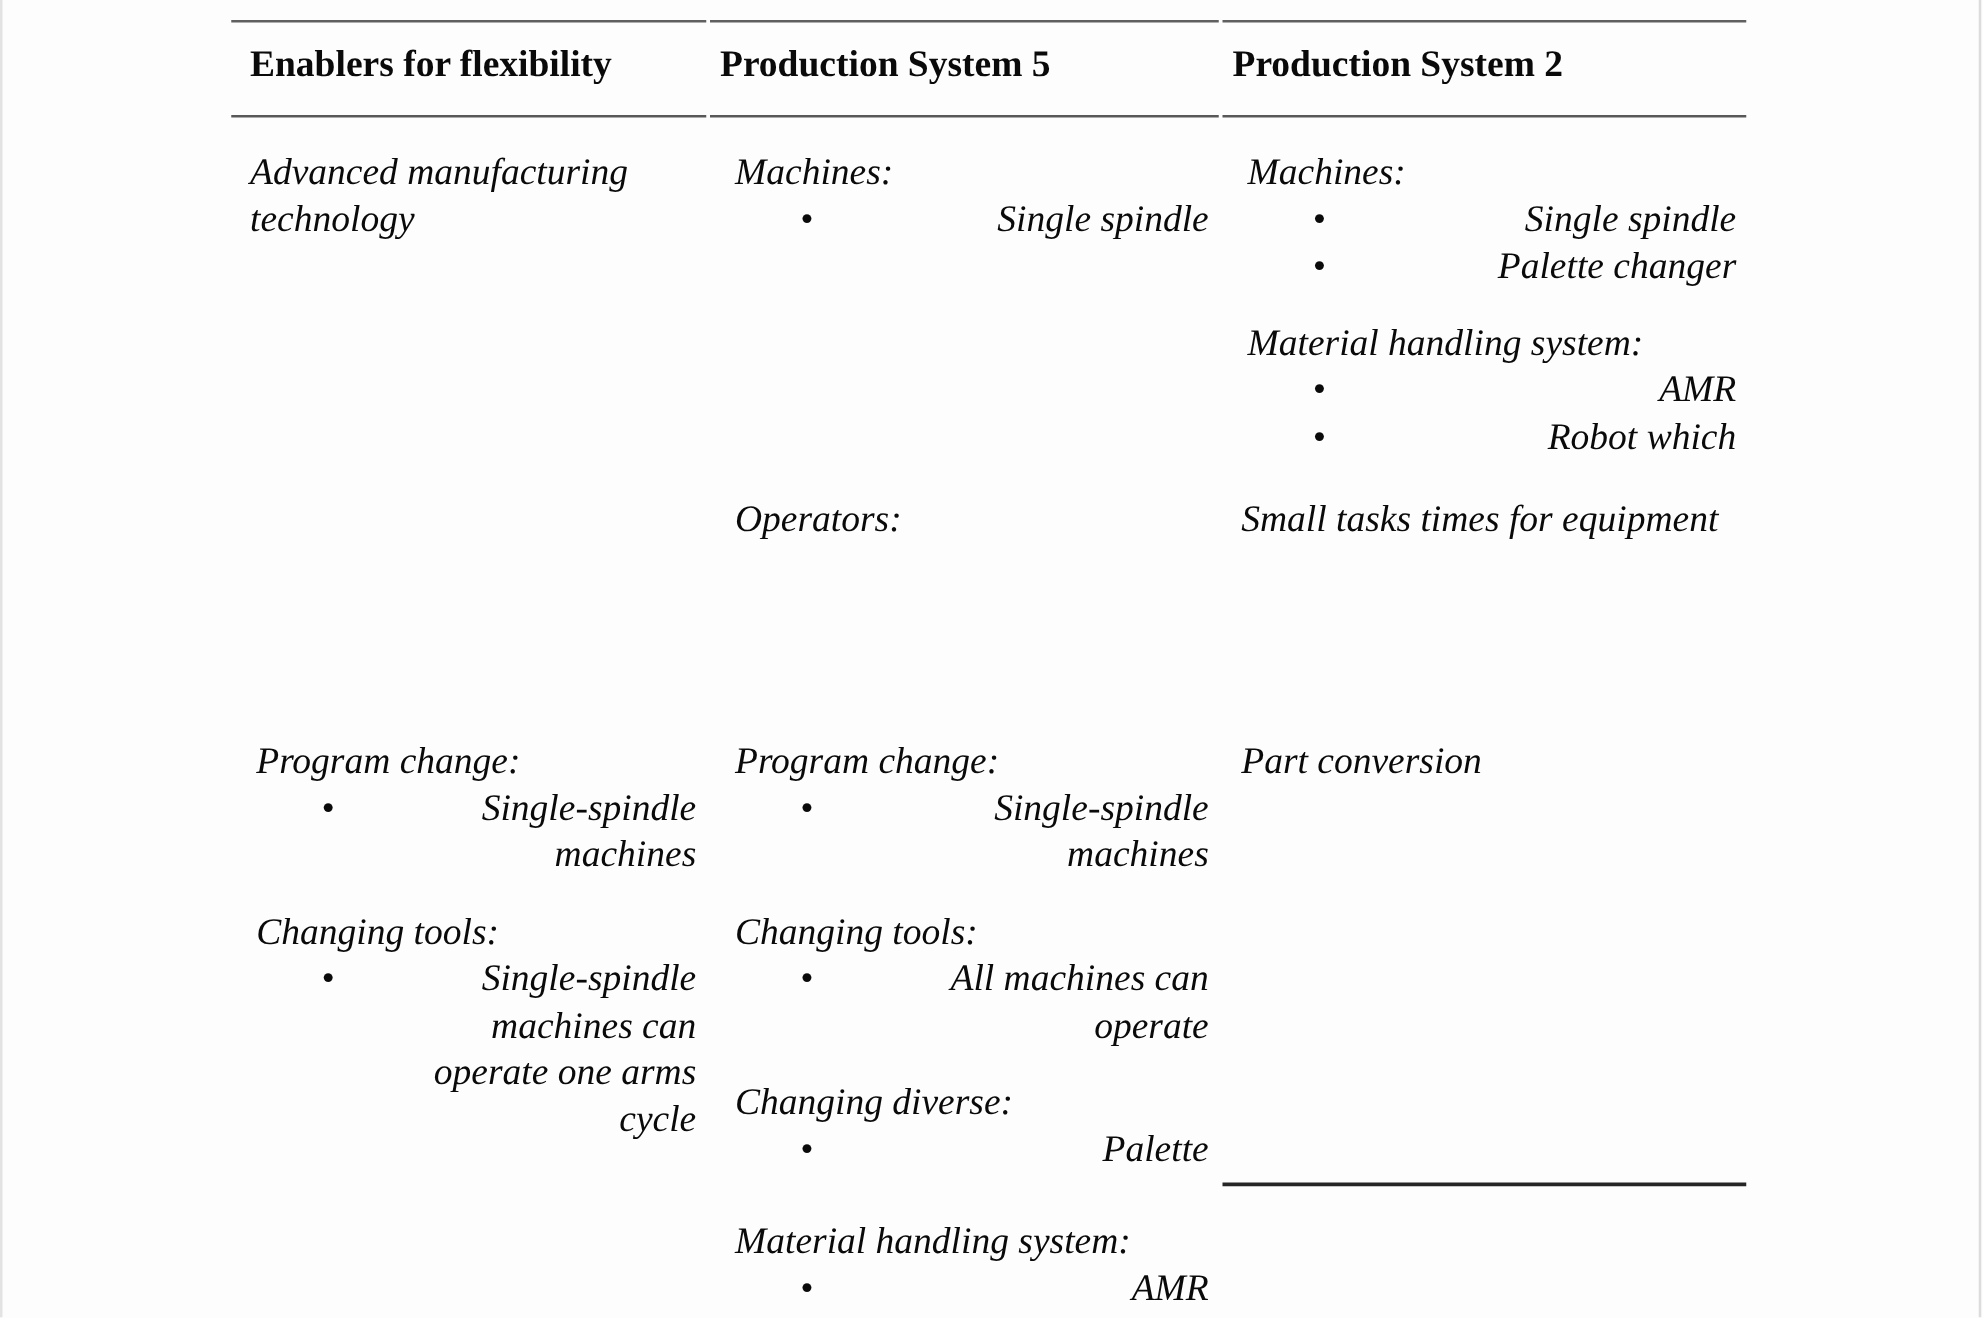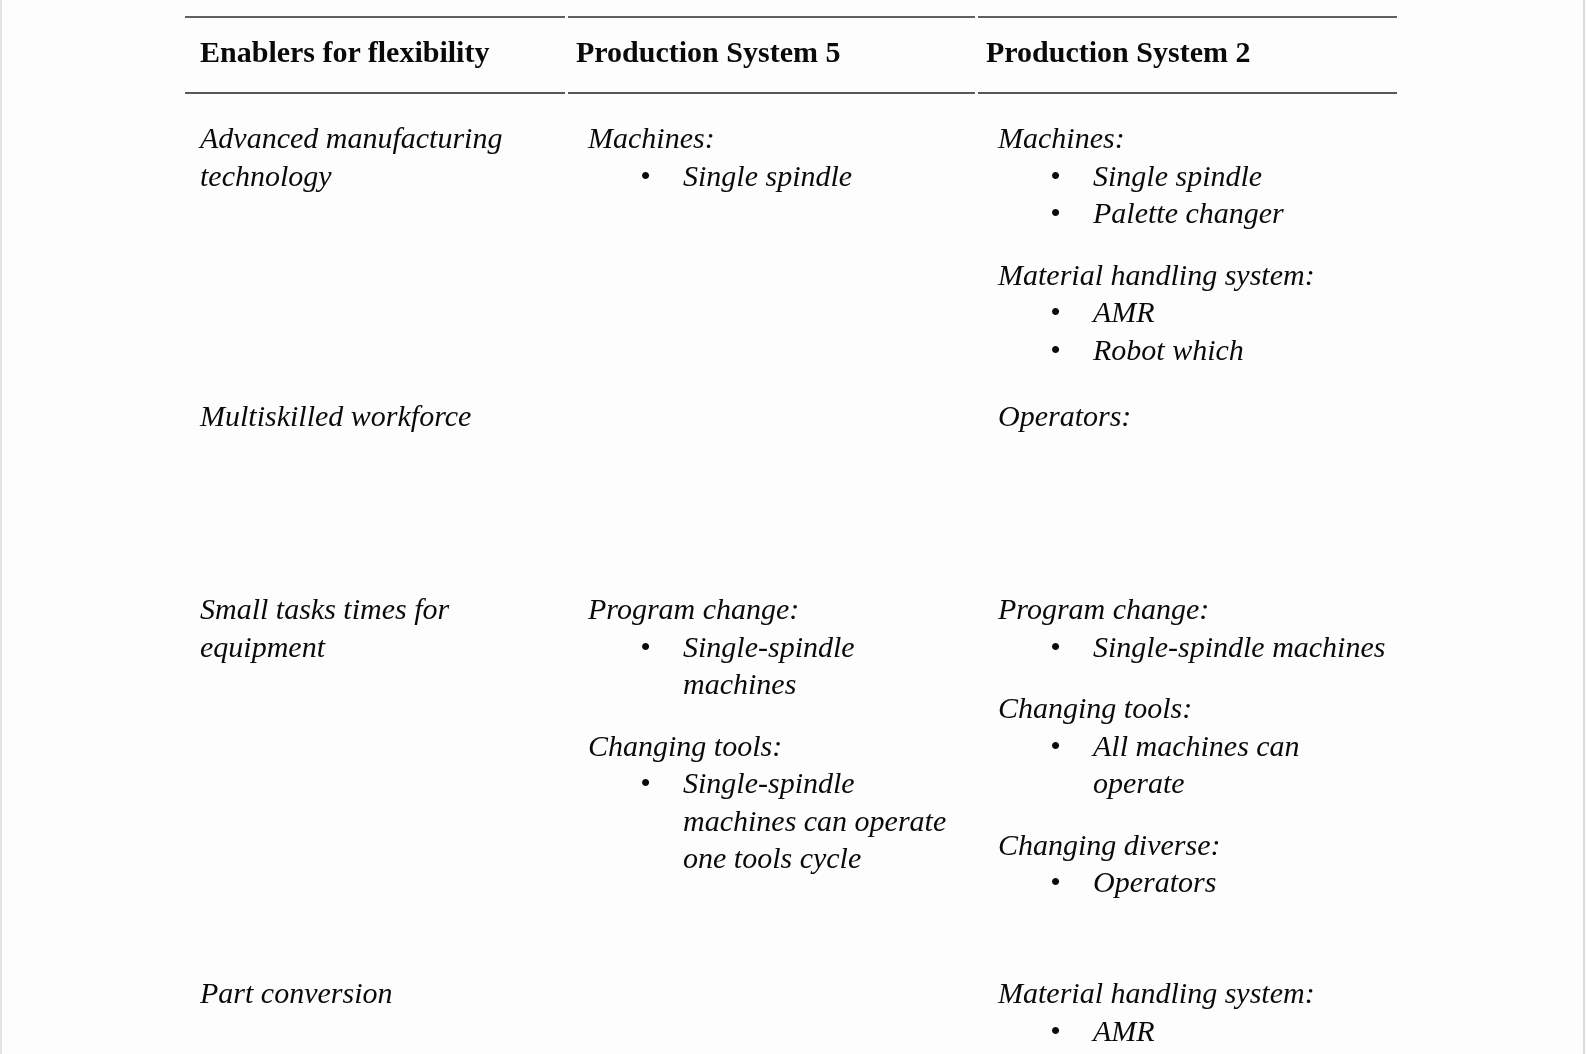--- a/index.html
+++ b/index.html
@@ -35,21 +35,21 @@
     padding: 15px 8px 0 8px;
     font-weight: bold;
   }
   .td { padding: 25px 8px 0 8px; font-style: italic; }
   .col1 { padding-left: 15px; }
   .last { border-bottom: 3px solid #262626; }
 
   .block { margin-bottom: 24px; margin-left: 12px; }
   .block:last-child { margin-bottom: 0; }
   .block-title { }
-  .block ul { list-style: none; padding-left: 95px; }
+  .block ul { list-style: none; padding-left: 95px; text-align: right; }
   .block li { position: relative; }
   .block li::before {
     content: "\2022";
     position: absolute;
     left: -43px;
     top: 0;
   }
 </style>
 </head>
 <body>
@@ -82,63 +82,60 @@
         </ul>
       </div>
       <div class="block">
         <p class="block-title">Material handling system:</p>
         <ul>
           <li>AMR</li>
           <li>Robot which</li>
         </ul>
       </div>
     </div>
-    <div class="td col1">
-      <p>Multiskilled workforce</p>
-    </div>
     <div class="td"></div>
     <div class="td">
       <div class="block">
         <p class="block-title">Operators:</p>
       </div>
     </div>
     <div class="td col1">
       <p>Small tasks times for equipment</p>
     </div>
     <div class="td">
       <div class="block">
         <p class="block-title">Program change:</p>
         <ul>
           <li>Single-spindle machines</li>
         </ul>
       </div>
       <div class="block">
         <p class="block-title">Changing tools:</p>
         <ul>
-          <li>Single-spindle machines can operate one tools cycle</li>
+          <li>Single-spindle machines can operate one arms cycle</li>
         </ul>
       </div>
     </div>
     <div class="td">
       <div class="block">
         <p class="block-title">Program change:</p>
         <ul>
           <li>Single-spindle machines</li>
         </ul>
       </div>
       <div class="block">
         <p class="block-title">Changing tools:</p>
         <ul>
           <li>All machines can operate</li>
         </ul>
       </div>
       <div class="block">
         <p class="block-title">Changing diverse:</p>
         <ul>
-          <li>Operators</li>
+          <li>Palette</li>
         </ul>
       </div>
     </div>
     <div class="td col1 last">
       <p>Part conversion</p>
     </div>
     <div class="td last"></div>
     <div class="td last">
       <div class="block">
         <p class="block-title">Material handling system:</p>

